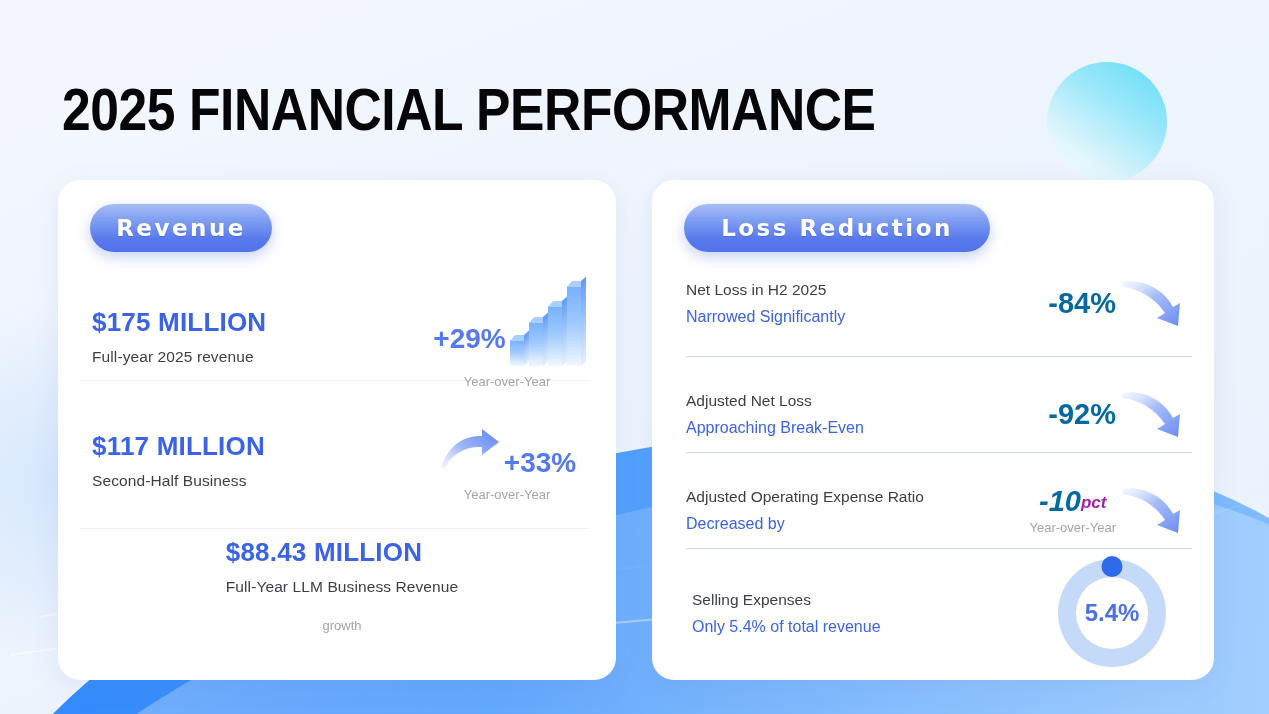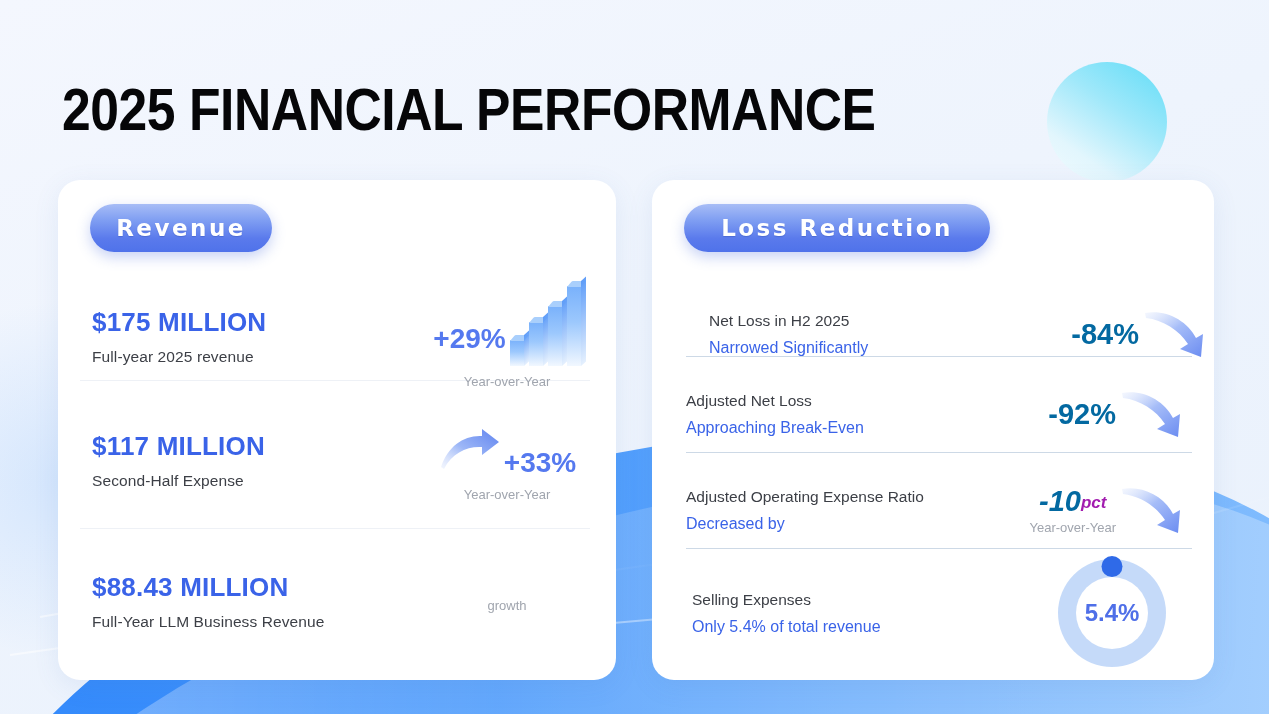--- a/index.html
+++ b/index.html
@@ -132,21 +132,21 @@
   .lrow {
     position: absolute;
     left: 34px;
     width: 500px;
     display: flex;
     align-items: center;
     justify-content: space-between;
   }
   .lrow-1 { top: 108px; height: 96px; }
   .lrow-2 { top: 232px; height: 96px; }
-  .lrow-3 { top: 373px; height: 96px; }
+  .lrow-3 { top: 357px; height: 96px; flex-direction: column; }
 
   .ldiv {
     position: absolute;
     left: 22px;
     width: 510px;
     height: 1px;
     background: #eef1f6;
   }
   .ldiv-1 { top: 200px; }
   .ldiv-2 { top: 348px; }
@@ -233,21 +233,21 @@
 
   
   .rrow {
     position: absolute;
     left: 34px;
     width: 508px;
     display: flex;
     align-items: center;
     justify-content: space-between;
   }
-  .rrow-1 { top: 116px; height: 76px; margin-left: 23px; }
+  .rrow-1 { top: 85px; height: 76px; }
   .rrow-2 { top: 196px; height: 76px; }
   .rrow-3 { top: 292px; height: 76px; }
   .rrow-4 { top: 385px; height: 96px; }
 
   .rdiv {
     position: absolute;
     left: 34px;
     width: 506px;
     height: 1px;
     background: #cdd9e6;
@@ -374,21 +374,21 @@
           <div class="bar bar-4"></div>
         </div>
       </div>
       <div class="sub-note">Year-over-Year</div>
     </div>
   </div>
 
   <div class="lrow lrow-2">
     <div>
       <div class="metric-value">$117 MILLION</div>
-      <div class="metric-label">Second-Half Expense</div>
+      <div class="metric-label">Second-Half Business</div>
     </div>
     <div class="lright">
       <div class="lright-inner">
         <svg class="arrow-ico" width="64" height="46" viewBox="0 0 64 46">
           <defs>
             <linearGradient id="gUp2" x1="0" y1="1" x2="1" y2="0">
               <stop offset="0%" stop-color="#cfdcfb" stop-opacity="0.25"></stop>
               <stop offset="45%" stop-color="#9db7f7"></stop>
               <stop offset="100%" stop-color="#5f83ef"></stop>
             </linearGradient>

